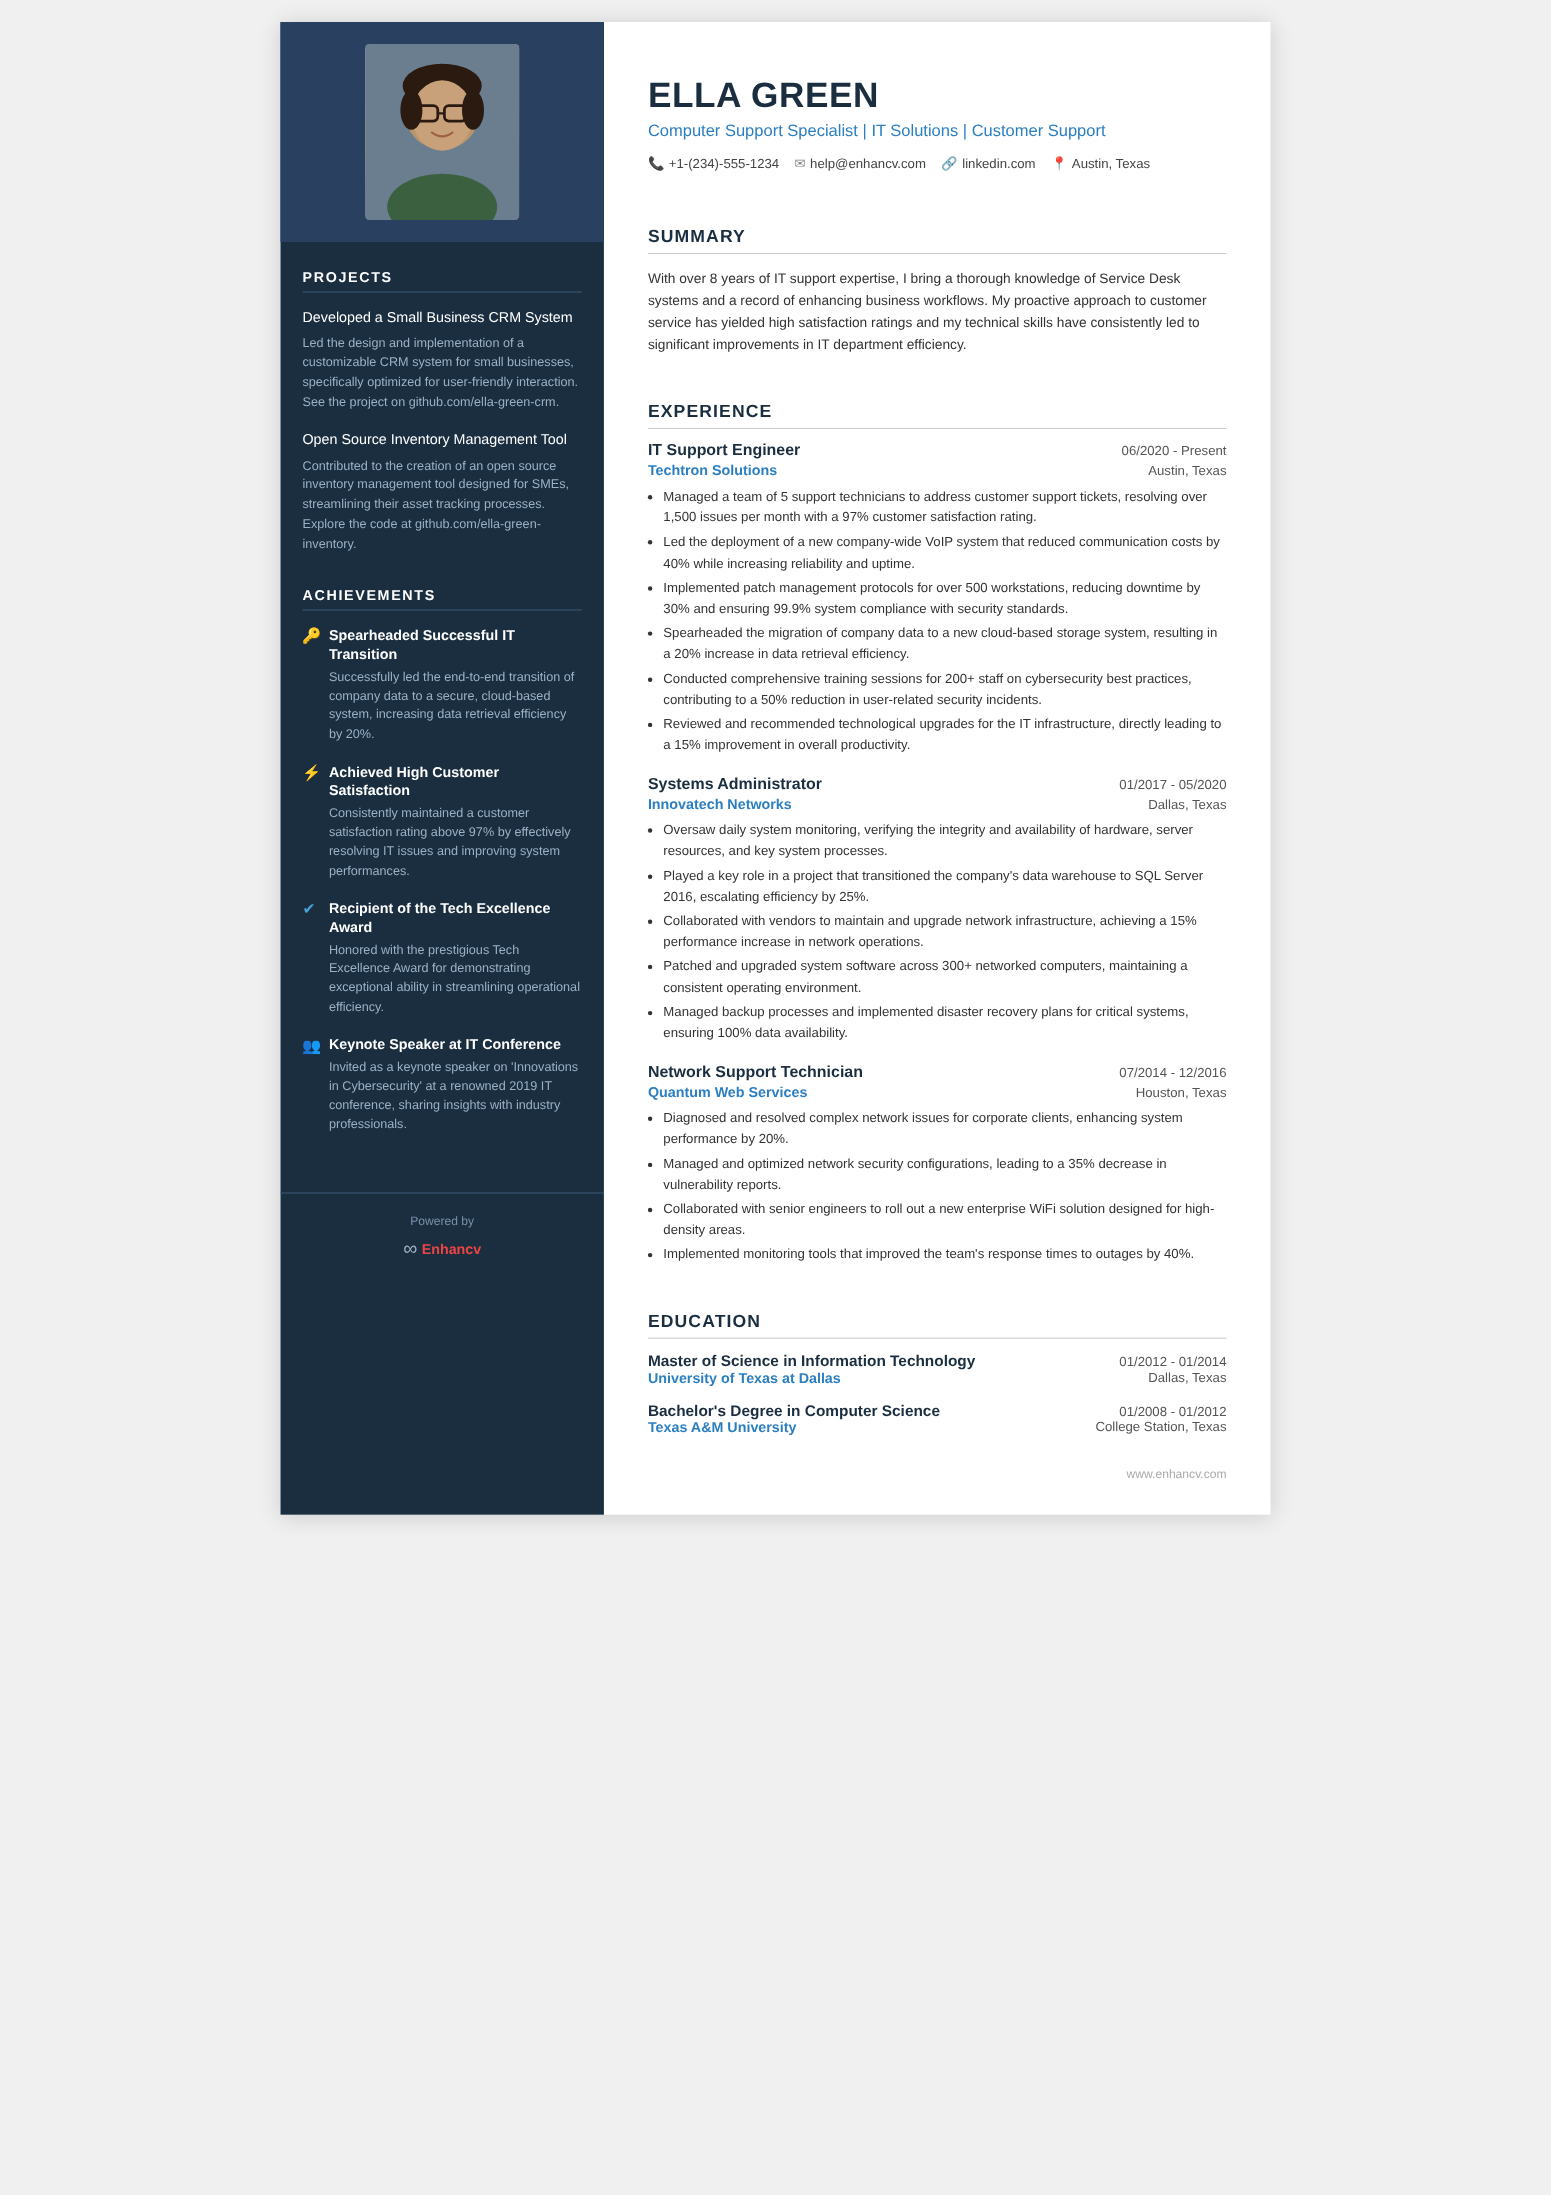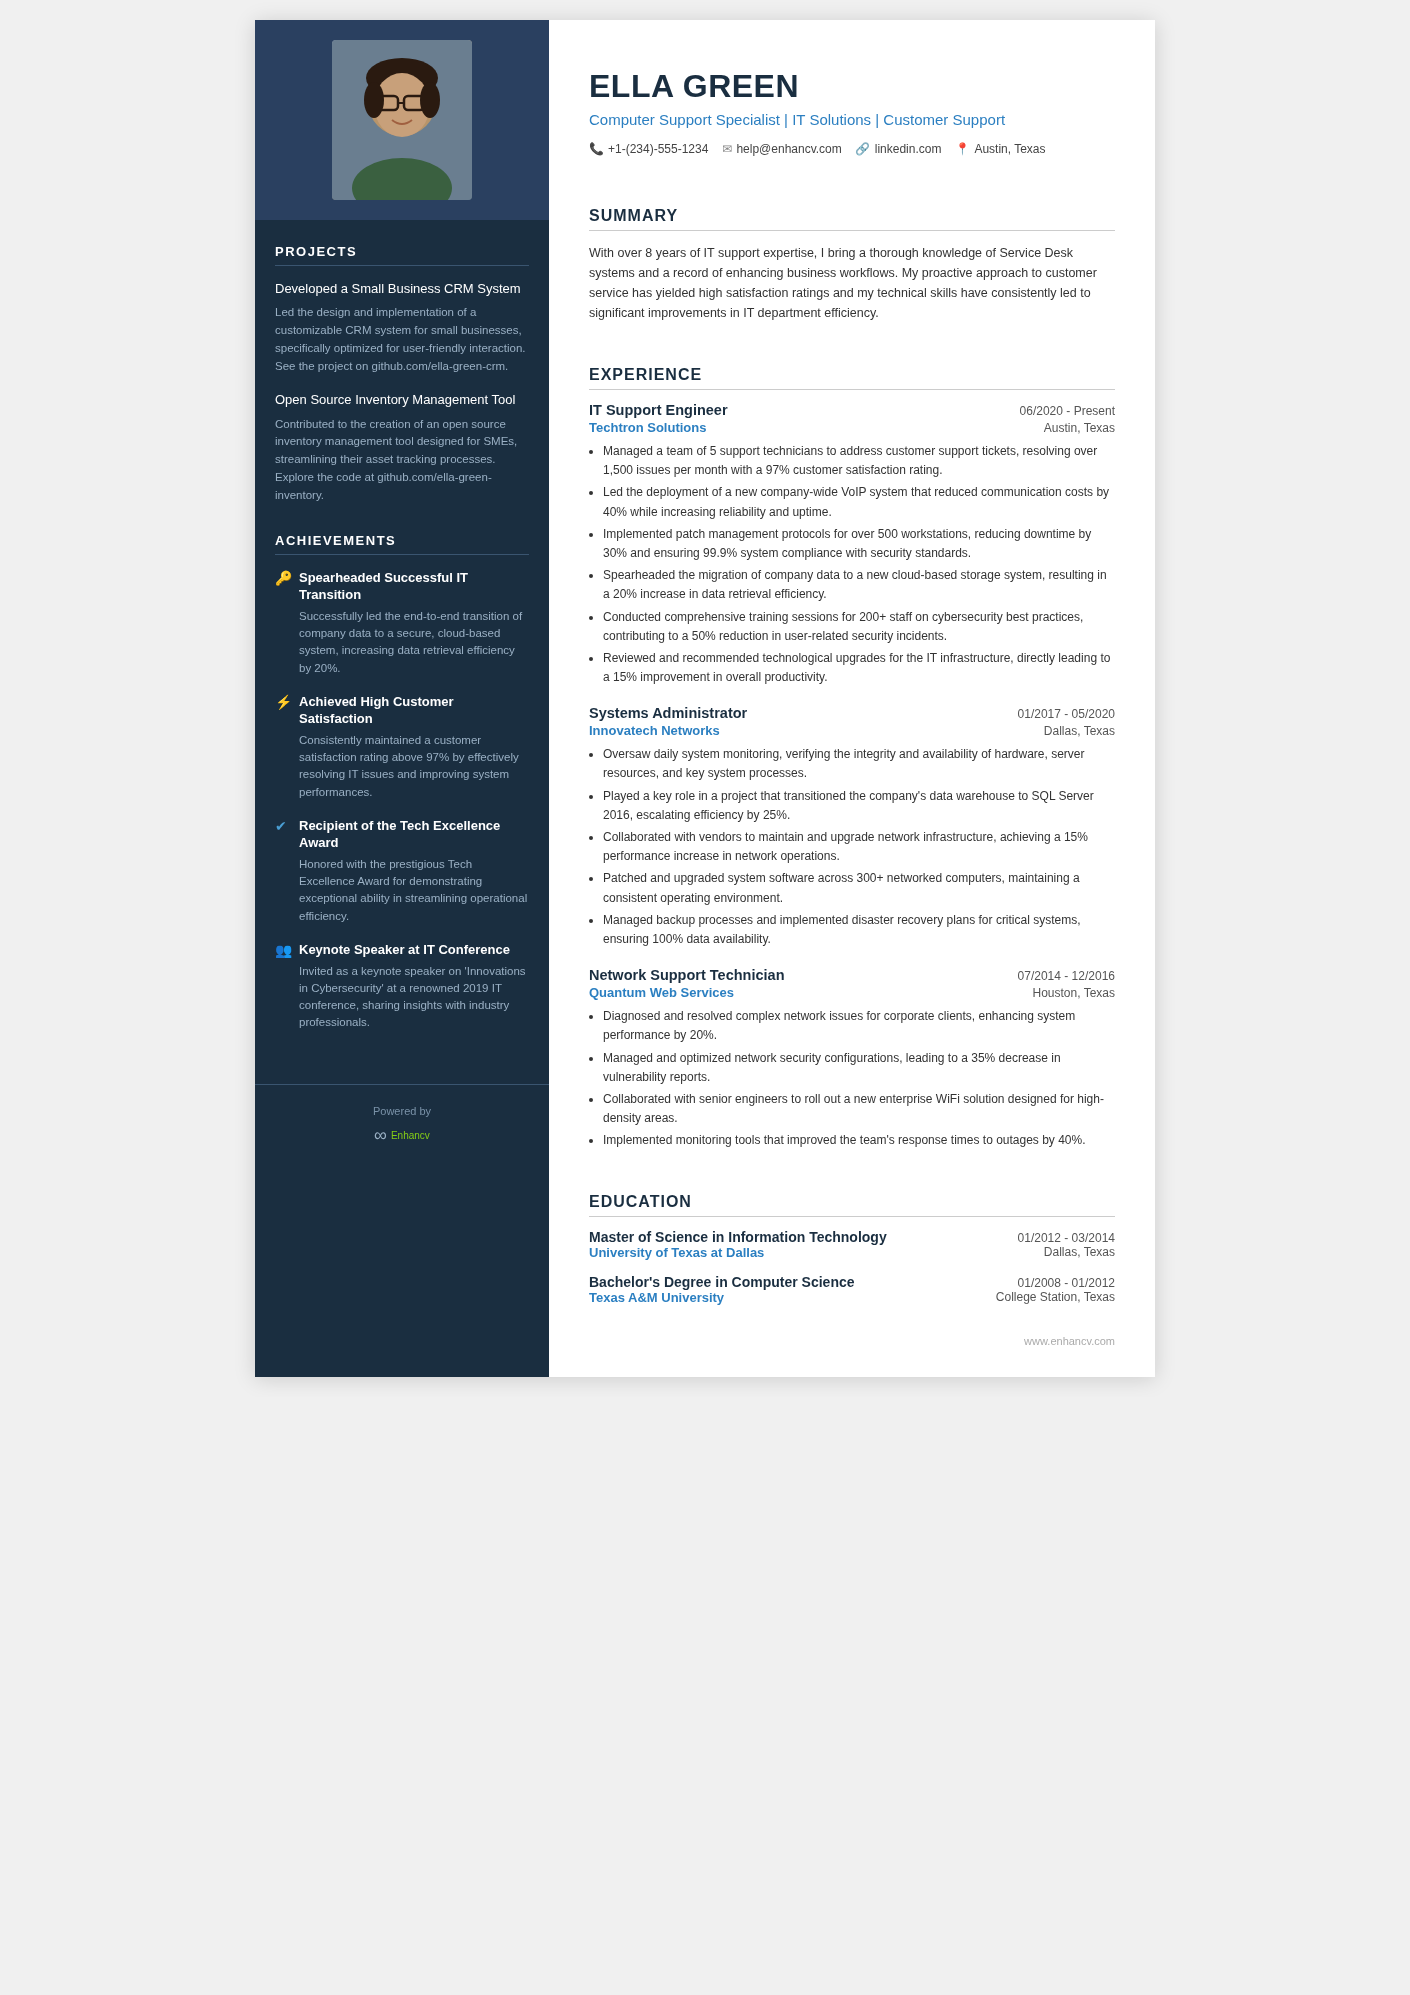--- a/index.html
+++ b/index.html
@@ -117,23 +117,23 @@
     .enhancv-logo {
       display: flex;
       align-items: center;
       gap: 4px;
     }
     .logo-symbol {
       font-size: 18px;
       color: #9ab0c4;
     }
     .logo-text {
-      font-size: 10px;
-      font-weight: 400;
-      color: #84cc16;
+      font-size: 13px;
+      font-weight: 700;
+      color: #ef4444;
     }
 
     
     .main {
       flex: 1;
       padding: 48px 40px 30px 40px;
       color: #2a2a2a;
     }
     .main-name {
       font-size: 32px;
@@ -453,21 +453,21 @@
     </div>
         </div>
     </div>
 
     <div class="section">
       <div class="section-title">EDUCATION</div>
       <div id="education-list">
           <div class="edu-item">
       <div class="edu-header">
         <div class="edu-degree">Master of Science in Information Technology</div>
-        <div class="edu-dates">01/2012 - 03/2014</div>
+        <div class="edu-dates">01/2012 - 01/2014</div>
       </div>
       <div class="edu-subheader">
         <div class="edu-school">University of Texas at Dallas</div>
         <div class="edu-location">Dallas, Texas</div>
       </div>
     </div>
           <div class="edu-item">
       <div class="edu-header">
         <div class="edu-degree">Bachelor's Degree in Computer Science</div>
         <div class="edu-dates">01/2008 - 01/2012</div>

